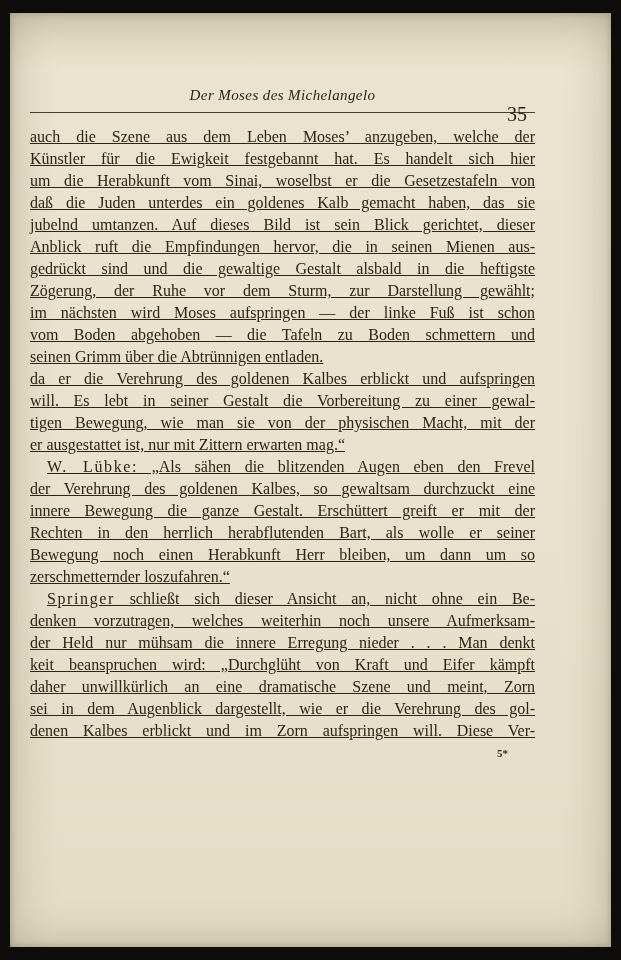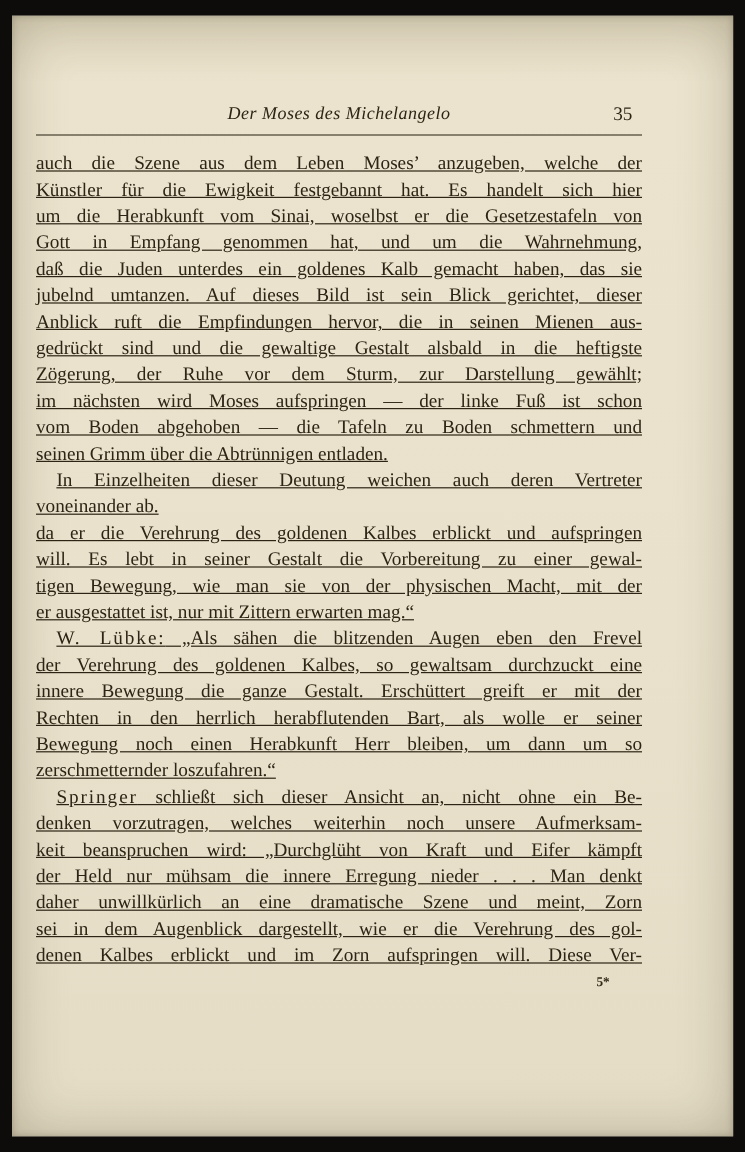--- a/index.html
+++ b/index.html
@@ -38,23 +38,23 @@
   }
   .running-title {
     display: block;
     text-align: center;
     font-style: italic;
     letter-spacing: 0.4px;
   }
   .page-number {
     position: absolute;
     right: 8px;
-    top: 0;
+    top: 16px;
     font-style: normal;
-    font-size: 16px;
+    font-size: 20px;
   }
   .header-rule {
     width: 505px;
     border: none;
     border-top: 1.8px solid #47402f;
     margin: 5px 0 0 0;
   }
   .body-text {
     width: 505px;
     margin-top: 13px;
@@ -98,53 +98,48 @@
       <span class="page-number">35</span>
     </div>
 
     <hr class="header-rule">
 
     <div class="body-text">
         <div class="para">
           <div class="line just">auch die Szene aus dem Leben Moses’ anzugeben, welche der</div>
           <div class="line just">Künstler für die Ewigkeit festgebannt hat. Es handelt sich hier</div>
           <div class="line just">um die Herabkunft vom Sinai, woselbst er die Gesetzestafeln von</div>
-          <div class="line just">Gott in Empfang genommen hat, und um die Wahrnehmung,</div>
           <div class="line just">daß die Juden unterdes ein goldenes Kalb gemacht haben, das sie</div>
           <div class="line just">jubelnd umtanzen. Auf dieses Bild ist sein Blick gerichtet, dieser</div>
           <div class="line just">Anblick ruft die Empfindungen hervor, die in seinen Mienen aus-</div>
           <div class="line just">gedrückt sind und die gewaltige Gestalt alsbald in die heftigste</div>
           <div class="line just">Zögerung, der Ruhe vor dem Sturm, zur Darstellung gewählt;</div>
           <div class="line just">im nächsten wird Moses aufspringen — der linke Fuß ist schon</div>
           <div class="line just">vom Boden abgehoben — die Tafeln zu Boden schmettern und</div>
           <div class="line">seinen Grimm über die Abtrünnigen entladen.</div>
-        </div>
-        <div class="para">
-          <div class="line indent just">In Einzelheiten dieser Deutung weichen auch deren Vertreter</div>
-          <div class="line">voneinander ab.</div>
         </div>
         <div class="para">
           <div class="line just">da er die Verehrung des goldenen Kalbes erblickt und aufspringen</div>
           <div class="line just">will. Es lebt in seiner Gestalt die Vorbereitung zu einer gewal-</div>
           <div class="line just">tigen Bewegung, wie man sie von der physischen Macht, mit der</div>
           <div class="line">er ausgestattet ist, nur mit Zittern erwarten mag.“</div>
         </div>
         <div class="para">
           <div class="line indent just"><span class="spaced">W. Lübke:</span> „Als sähen die blitzenden Augen eben den Frevel</div>
           <div class="line just">der Verehrung des goldenen Kalbes, so gewaltsam durchzuckt eine</div>
           <div class="line just">innere Bewegung die ganze Gestalt. Erschüttert greift er mit der</div>
           <div class="line just">Rechten in den herrlich herabflutenden Bart, als wolle er seiner</div>
           <div class="line just">Bewegung noch einen Herabkunft Herr bleiben, um dann um so</div>
           <div class="line">zerschmetternder loszufahren.“</div>
         </div>
         <div class="para">
           <div class="line indent just"><span class="spaced">Springer</span> schließt sich dieser Ansicht an, nicht ohne ein Be-</div>
           <div class="line just">denken vorzutragen, welches weiterhin noch unsere Aufmerksam-</div>
+          <div class="line just">der Held nur mühsam die innere Erregung nieder . . . Man denkt</div>
           <div class="line just">keit beanspruchen wird: „Durchglüht von Kraft und Eifer kämpft</div>
-          <div class="line just">der Held nur mühsam die innere Erregung nieder . . . Man denkt</div>
           <div class="line just">daher unwillkürlich an eine dramatische Szene und meint, Zorn</div>
           <div class="line just">sei in dem Augenblick dargestellt, wie er die Verehrung des gol-</div>
           <div class="line just">denen Kalbes erblickt und im Zorn aufspringen will. Diese Ver-</div>
         </div>
       </div>
 
     <div class="footer">5*</div>
 
   </div>
 </div>

